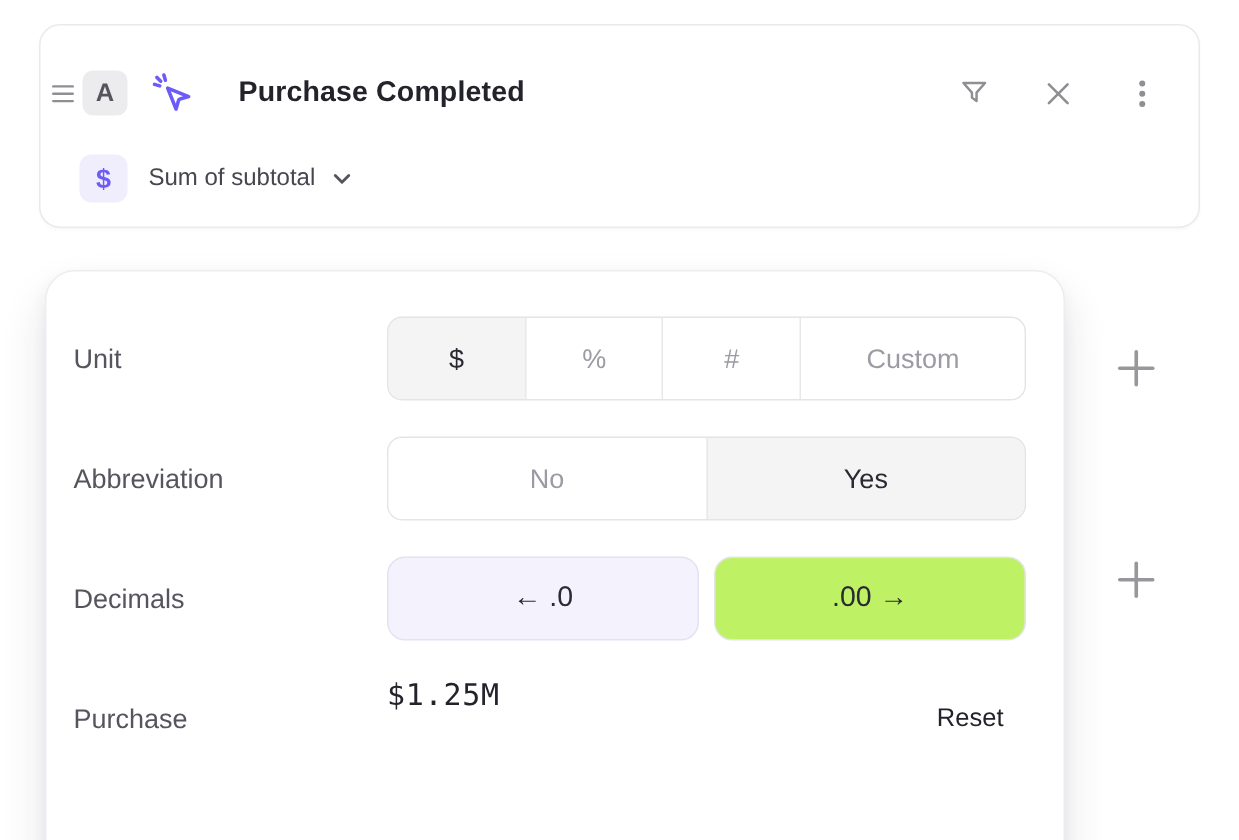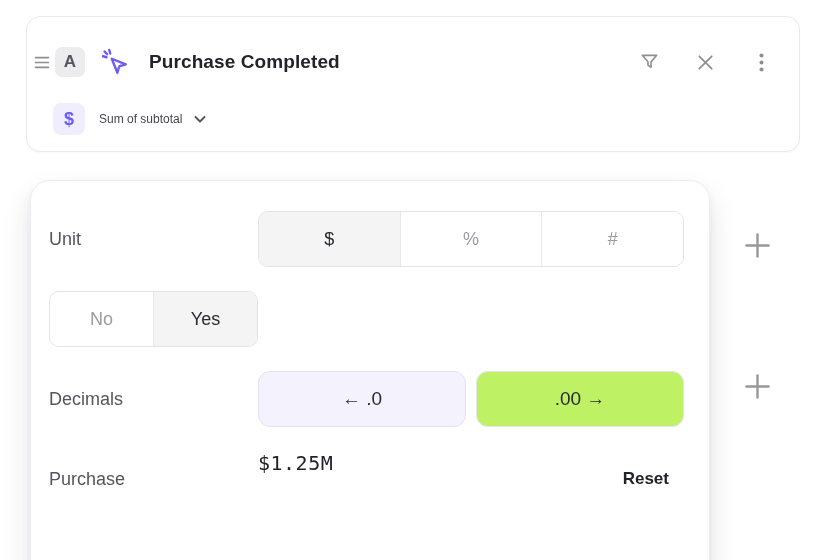--- a/index.html
+++ b/index.html
@@ -9,27 +9,27 @@
   
   .event-card { position:absolute; left:26px; top:16px; width:774px; height:136px;
     background:#fff; border:1px solid #e9e9ee; border-radius:14px;
     box-shadow:0 1px 2px rgba(0,0,0,0.03); }
   .card-row1 { position:absolute; left:6px; right:25px; top:28px; height:34px;
     display:flex; align-items:center; }
   .drag-handle { width:18px; height:16px; display:flex; align-items:center; justify-content:center; cursor:grab; }
   .series-badge { margin-left:4px; width:30px; height:30px; border-radius:7px; background:#ececee;
     color:#55555e; font-weight:700; font-size:17px; display:flex; align-items:center; justify-content:center; }
   .click-icon-box { margin-left:14px; width:32px; height:32px; display:flex; align-items:center; justify-content:center; }
-  .event-title { margin-left:18px; font-size:19px; font-weight:600; color:#23232b; letter-spacing:0.1px; cursor:pointer; }
+  .event-title { margin-left:28px; font-size:19px; font-weight:600; color:#23232b; letter-spacing:0.1px; cursor:pointer; }
   .card-actions { margin-left:auto; display:flex; align-items:center; gap:31px; }
   .icon-btn { width:25px; height:25px; display:flex; align-items:center; justify-content:center; cursor:pointer; }
   .card-row2 { position:absolute; left:26px; top:85px; height:34px; display:flex; align-items:center; cursor:pointer; }
   .unit-badge { width:32px; height:32px; border-radius:8px; background:#f0edfc; color:#6c5bf7;
     font-weight:700; font-size:18px; display:flex; align-items:center; justify-content:center; }
-  .measure-label { margin-left:14px; font-size:12px; color:#46464e; }
+  .measure-label { margin-left:14px; font-size:16px; color:#46464e; }
   .chevron-box { margin-left:10px; display:flex; align-items:center; }
 
   
   .format-panel { position:absolute; left:30px; top:180px; width:680px; height:401px;
     background:#fff; border:1px solid #ededf1; border-radius:20px;
     padding:30px 27px 0 18px;
     box-shadow:0 16px 30px rgba(35,35,50,0.12), 0 4px 10px rgba(35,35,50,0.05); }
   .panel-row { display:grid; grid-template-columns:209px 426px; align-items:center;
     height:56px; margin-bottom:24px; }
   .row-label { font-size:18px; color:#55555e; padding-left:0; }
@@ -44,21 +44,21 @@
 
   .dec-group { display:flex; gap:10px; height:56px; }
   .dec-btn { flex:1; height:56px; border:1px solid #e3e3e8; border-radius:12px; background:#bef264;
     display:flex; align-items:center; justify-content:center;
     font-size:19px; color:#2a2a32; cursor:pointer; }
   .dec-group .selected { background:#f4f2fd; border-color:#e5e0f3; }
 
   .preview-row { margin-bottom:0; }
   .preview-control { display:flex; height:56px; padding-right:15px; }
   .preview-value { font-family:"DejaVu Sans Mono", monospace; font-size:20px; color:#23232b; letter-spacing:0.5px; }
-  .reset-btn { margin-left:auto; font-size:17px; font-weight:700; color:#23232b; cursor:pointer; background:none; border:none;
+  .reset-btn { margin-left:auto; font-size:17px; font-weight:400; color:#23232b; cursor:pointer; background:none; border:none;
     font-family:"Liberation Sans", sans-serif; }
 
   
   .plus-btn { position:absolute; width:36px; height:36px; display:flex; align-items:center;
     justify-content:center; cursor:pointer; background:none; border:none; }
   .plus-top { left:739px; top:227px; }
   .plus-bottom { left:739px; top:368px; }
 </style>
 </head>
 <body>
@@ -127,24 +127,26 @@
 </div>
 
 <div class="format-panel">
 
   <div class="panel-row">
     <div class="row-label">Unit</div>
     <div class="seg-group">
       <div class="seg selected">$</div>
       <div class="seg">%</div>
       <div class="seg">#</div>
+      <div class="seg wide">Custom</div>
     </div>
   </div>
 
   <div class="panel-row">
+    <div class="row-label">Abbreviation</div>
     <div class="seg-group">
       <div class="seg">No</div>
       <div class="seg selected">Yes</div>
     </div>
   </div>
 
   <div class="panel-row">
     <div class="row-label">Decimals</div>
     <div class="dec-group">
       <div class="dec-btn selected">← .0</div>

